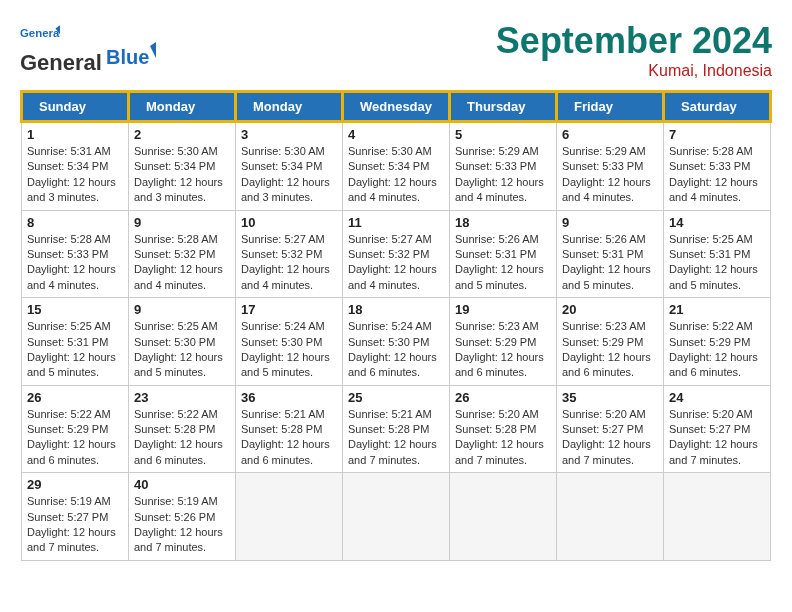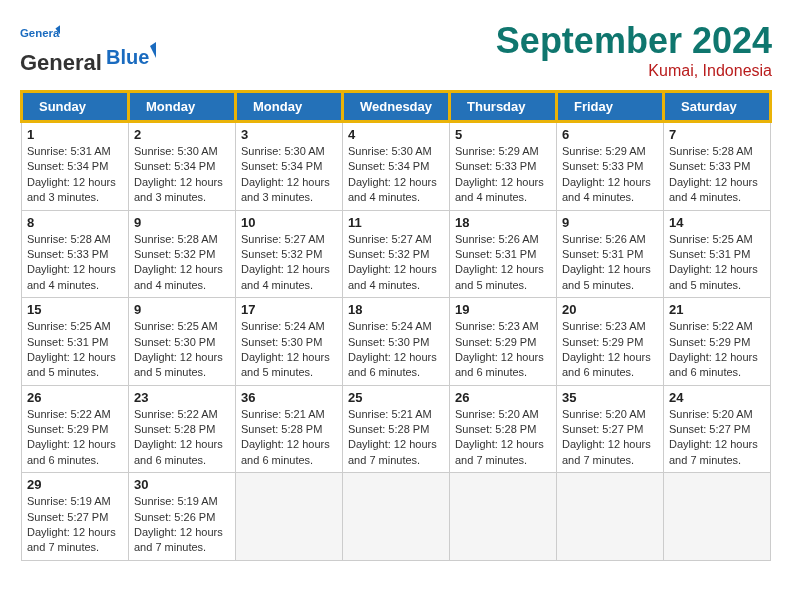--- a/index.html
+++ b/index.html
@@ -350,21 +350,21 @@
       <tr>
         <td>
       <span class="day-num">29</span>
       <div class="day-info">
         Sunrise: 5:19 AM<br>
         Sunset: 5:27 PM<br>
         Daylight: 12 hours and 7 minutes.
       </div>
     </td>
         <td>
-      <span class="day-num">30</span>
+      <span class="day-num">40</span>
       <div class="day-info">
         Sunrise: 5:19 AM<br>
         Sunset: 5:26 PM<br>
         Daylight: 12 hours and 7 minutes.
       </div>
     </td>
         <td class="empty"></td>
         <td class="empty"></td>
         <td class="empty"></td>
         <td class="empty"></td>

